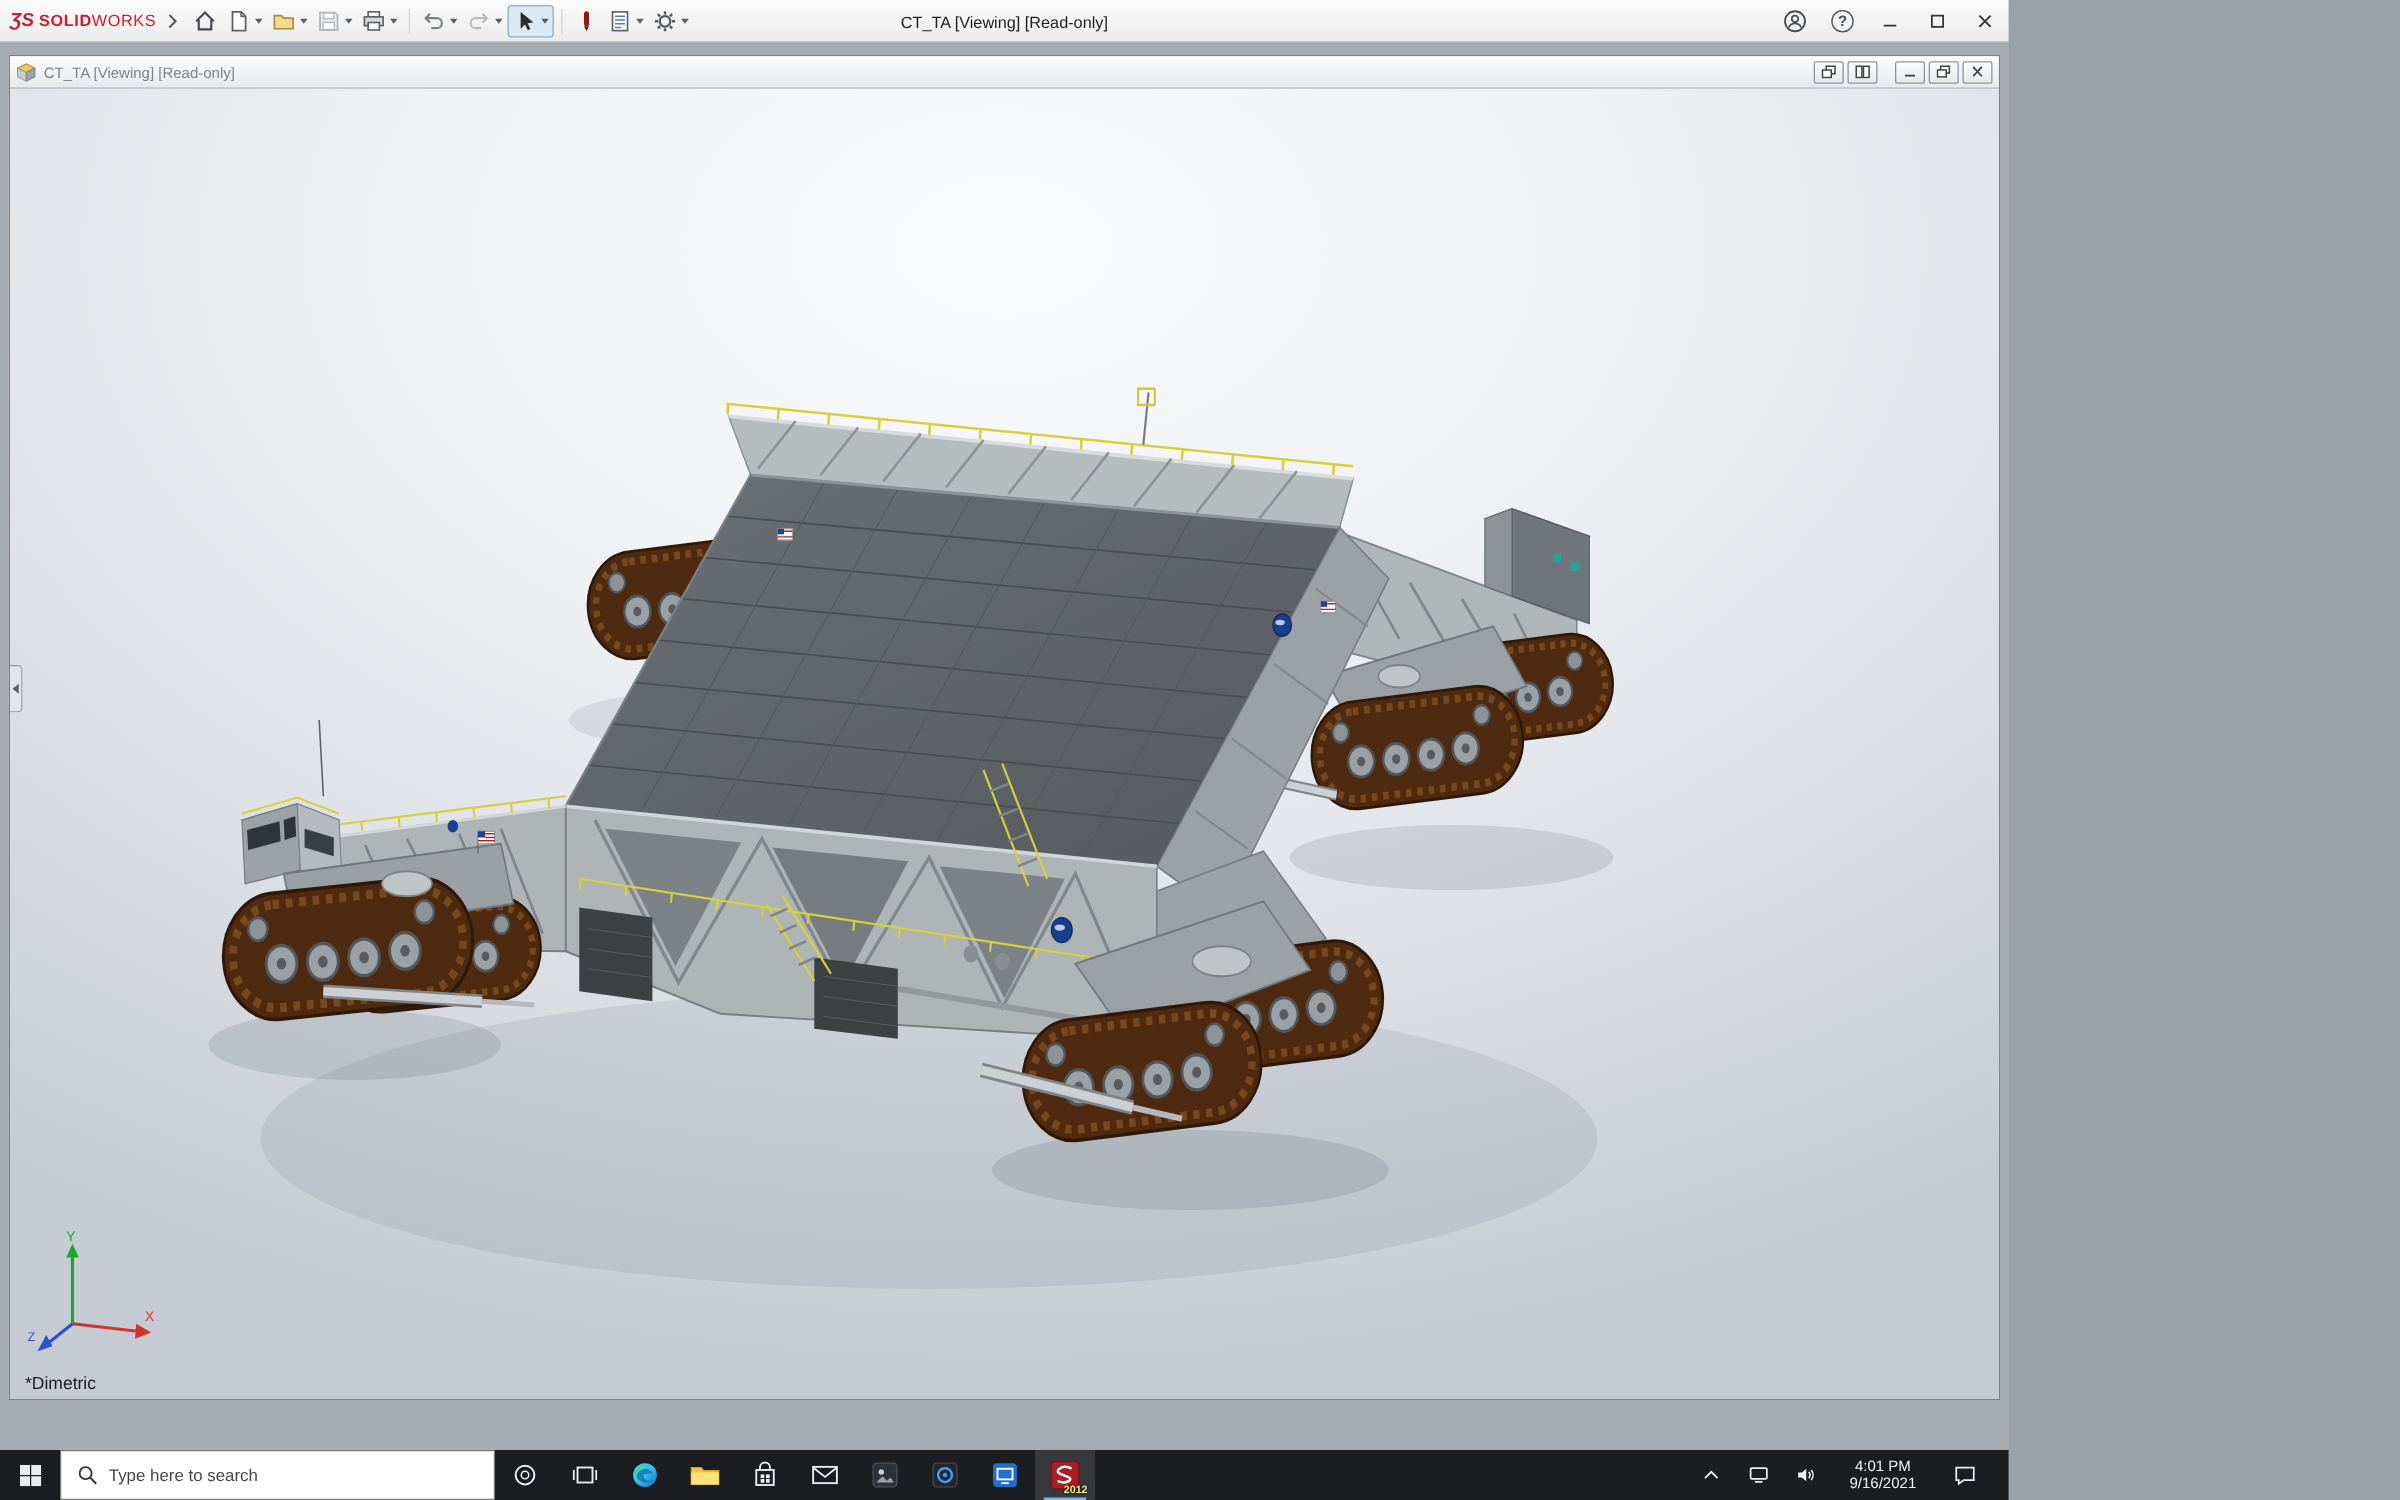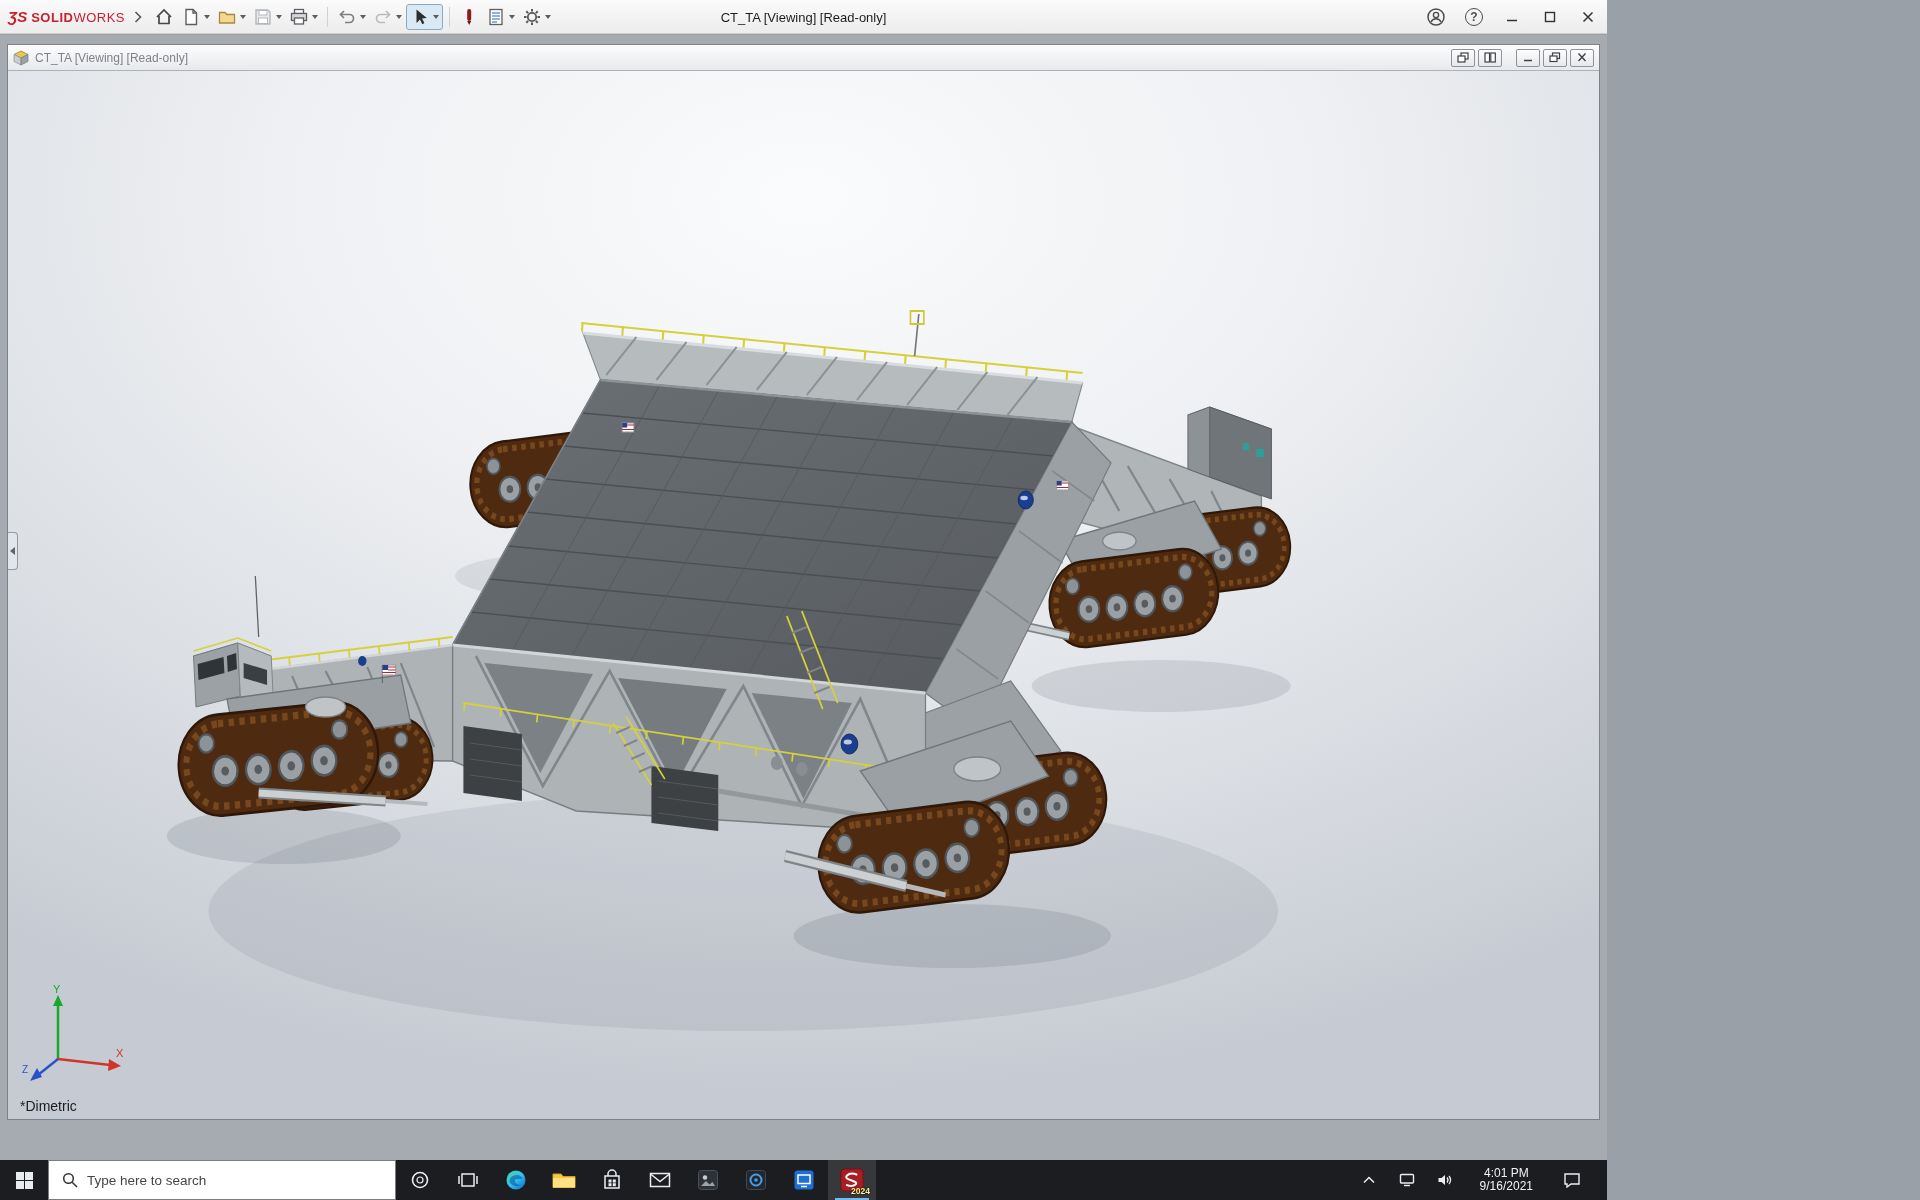--- a/index.html
+++ b/index.html
@@ -545,21 +545,21 @@
         <rect x="1.5" y="1.5" width="19" height="19" rx="3" fill="#1f6fd0"></rect>
         <rect x="5" y="6" width="12" height="8.5" fill="none" stroke="#fff" stroke-width="1.5"></rect>
         <line x1="8" y1="17.5" x2="14" y2="17.5" stroke="#fff" stroke-width="1.5"></line>
       </svg>
     </div>
     <div class="tk-app running">
       <svg width="24" height="24" viewBox="0 0 24 24">
         <rect x="1" y="1" width="22" height="22" rx="3.5" fill="#a81e22" stroke="#7c1013"></rect>
         <path d="M16.5 6.5 q-6 -2.5 -9.5 1 q-2 2.2 1.2 3.6 q3.5 1.4 6.5 2.6 q3 1.4 .2 3.2 q-3.2 2 -8 .2" fill="none" stroke="#ffffff" stroke-width="2" stroke-linecap="round"></path>
       </svg>
-      <span class="sw-badge">2024</span>
+      <span class="sw-badge">2012</span>
     </div>
 
     <div class="tray">
       <div class="tray-ic">
         <svg width="12" height="8" viewBox="0 0 12 8">
             <path d="M1 6.5 L6 1.5 L11 6.5" fill="none" stroke="#eaeef2" stroke-width="1.5"></path>
           </svg>
       </div>
       <div class="tray-ic">
         <svg width="16" height="14" viewBox="0 0 16 14">

